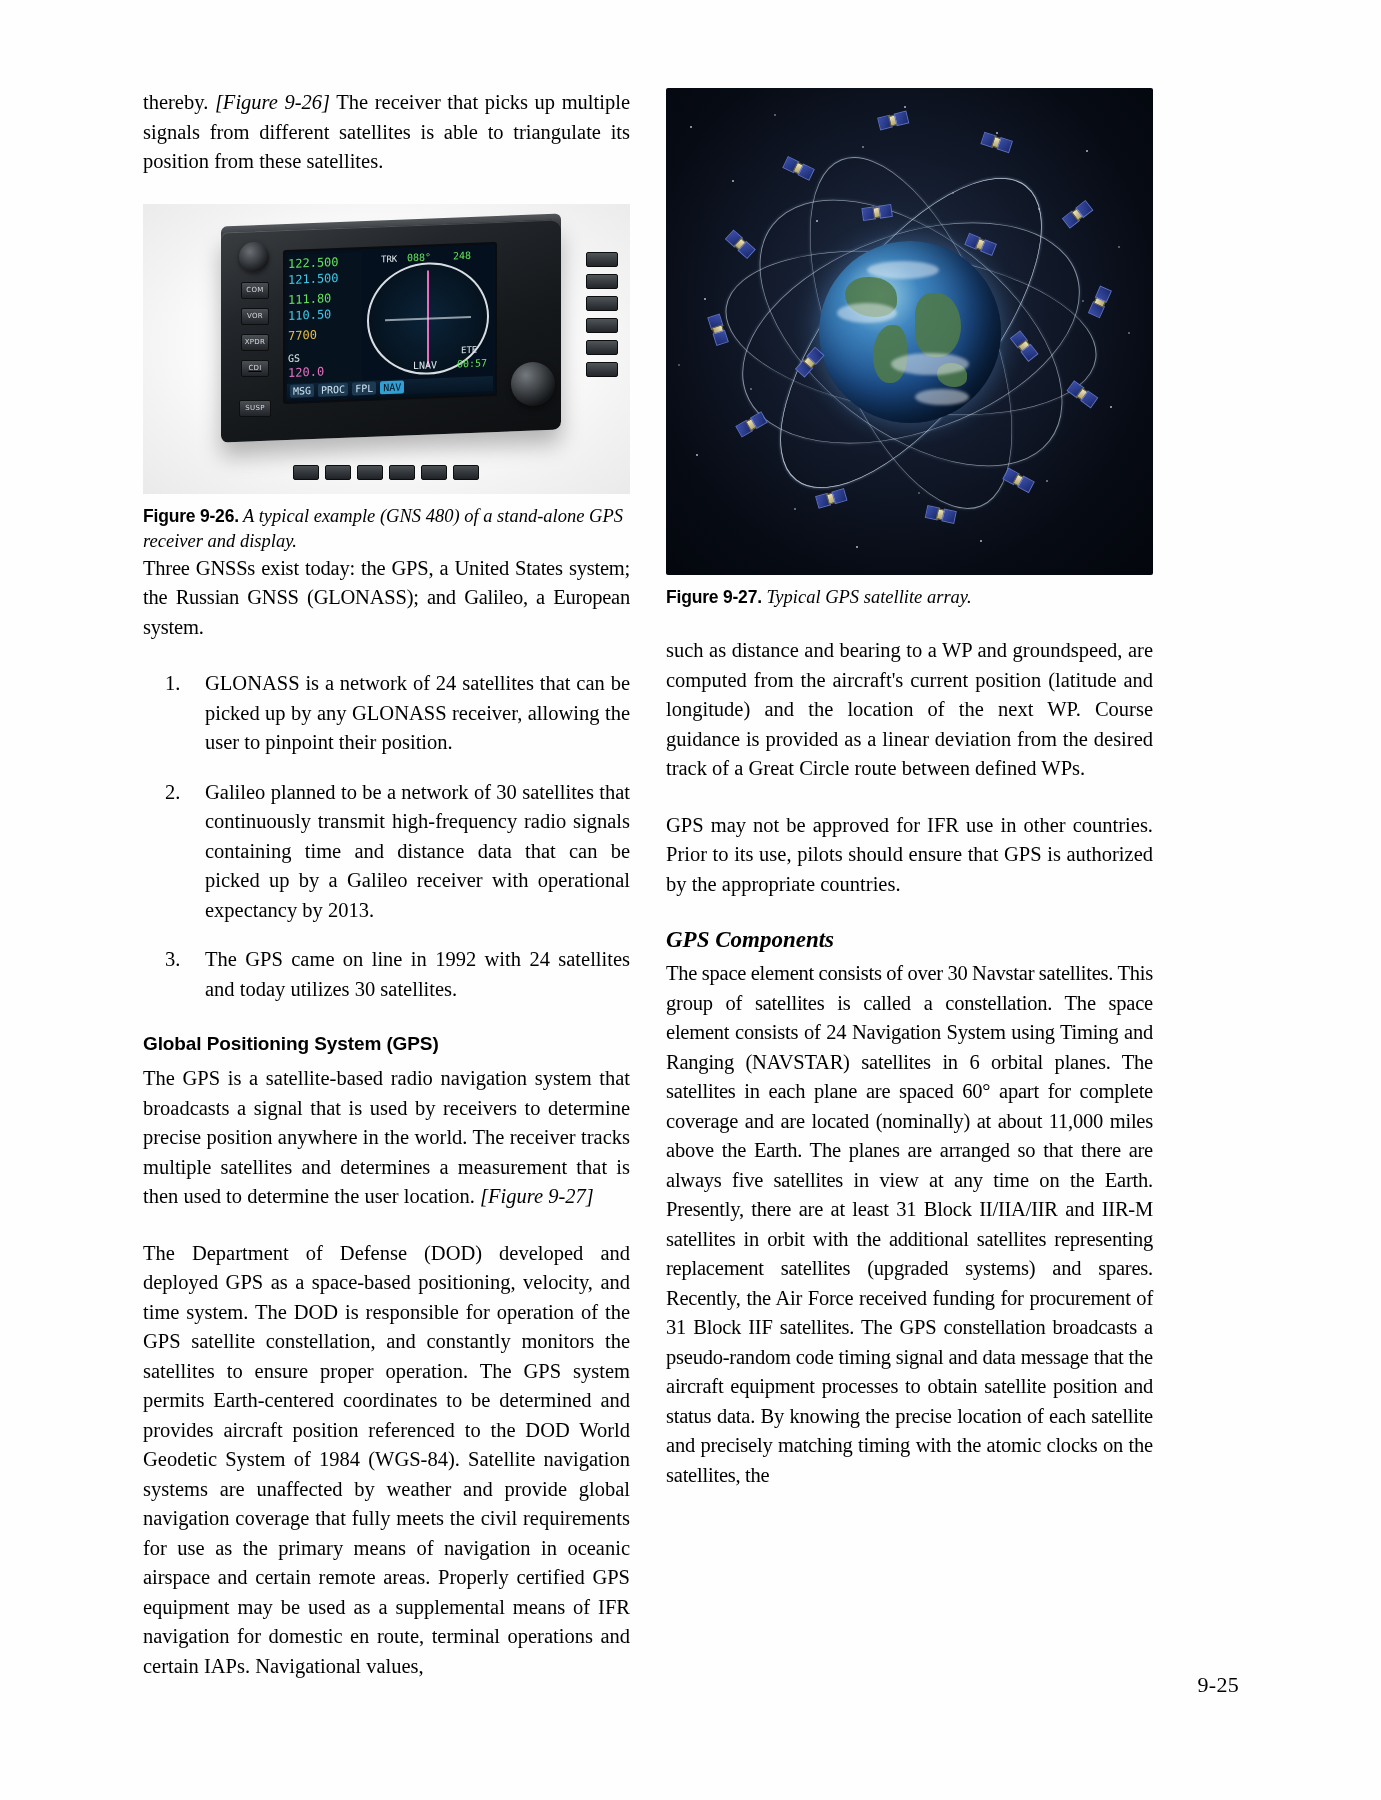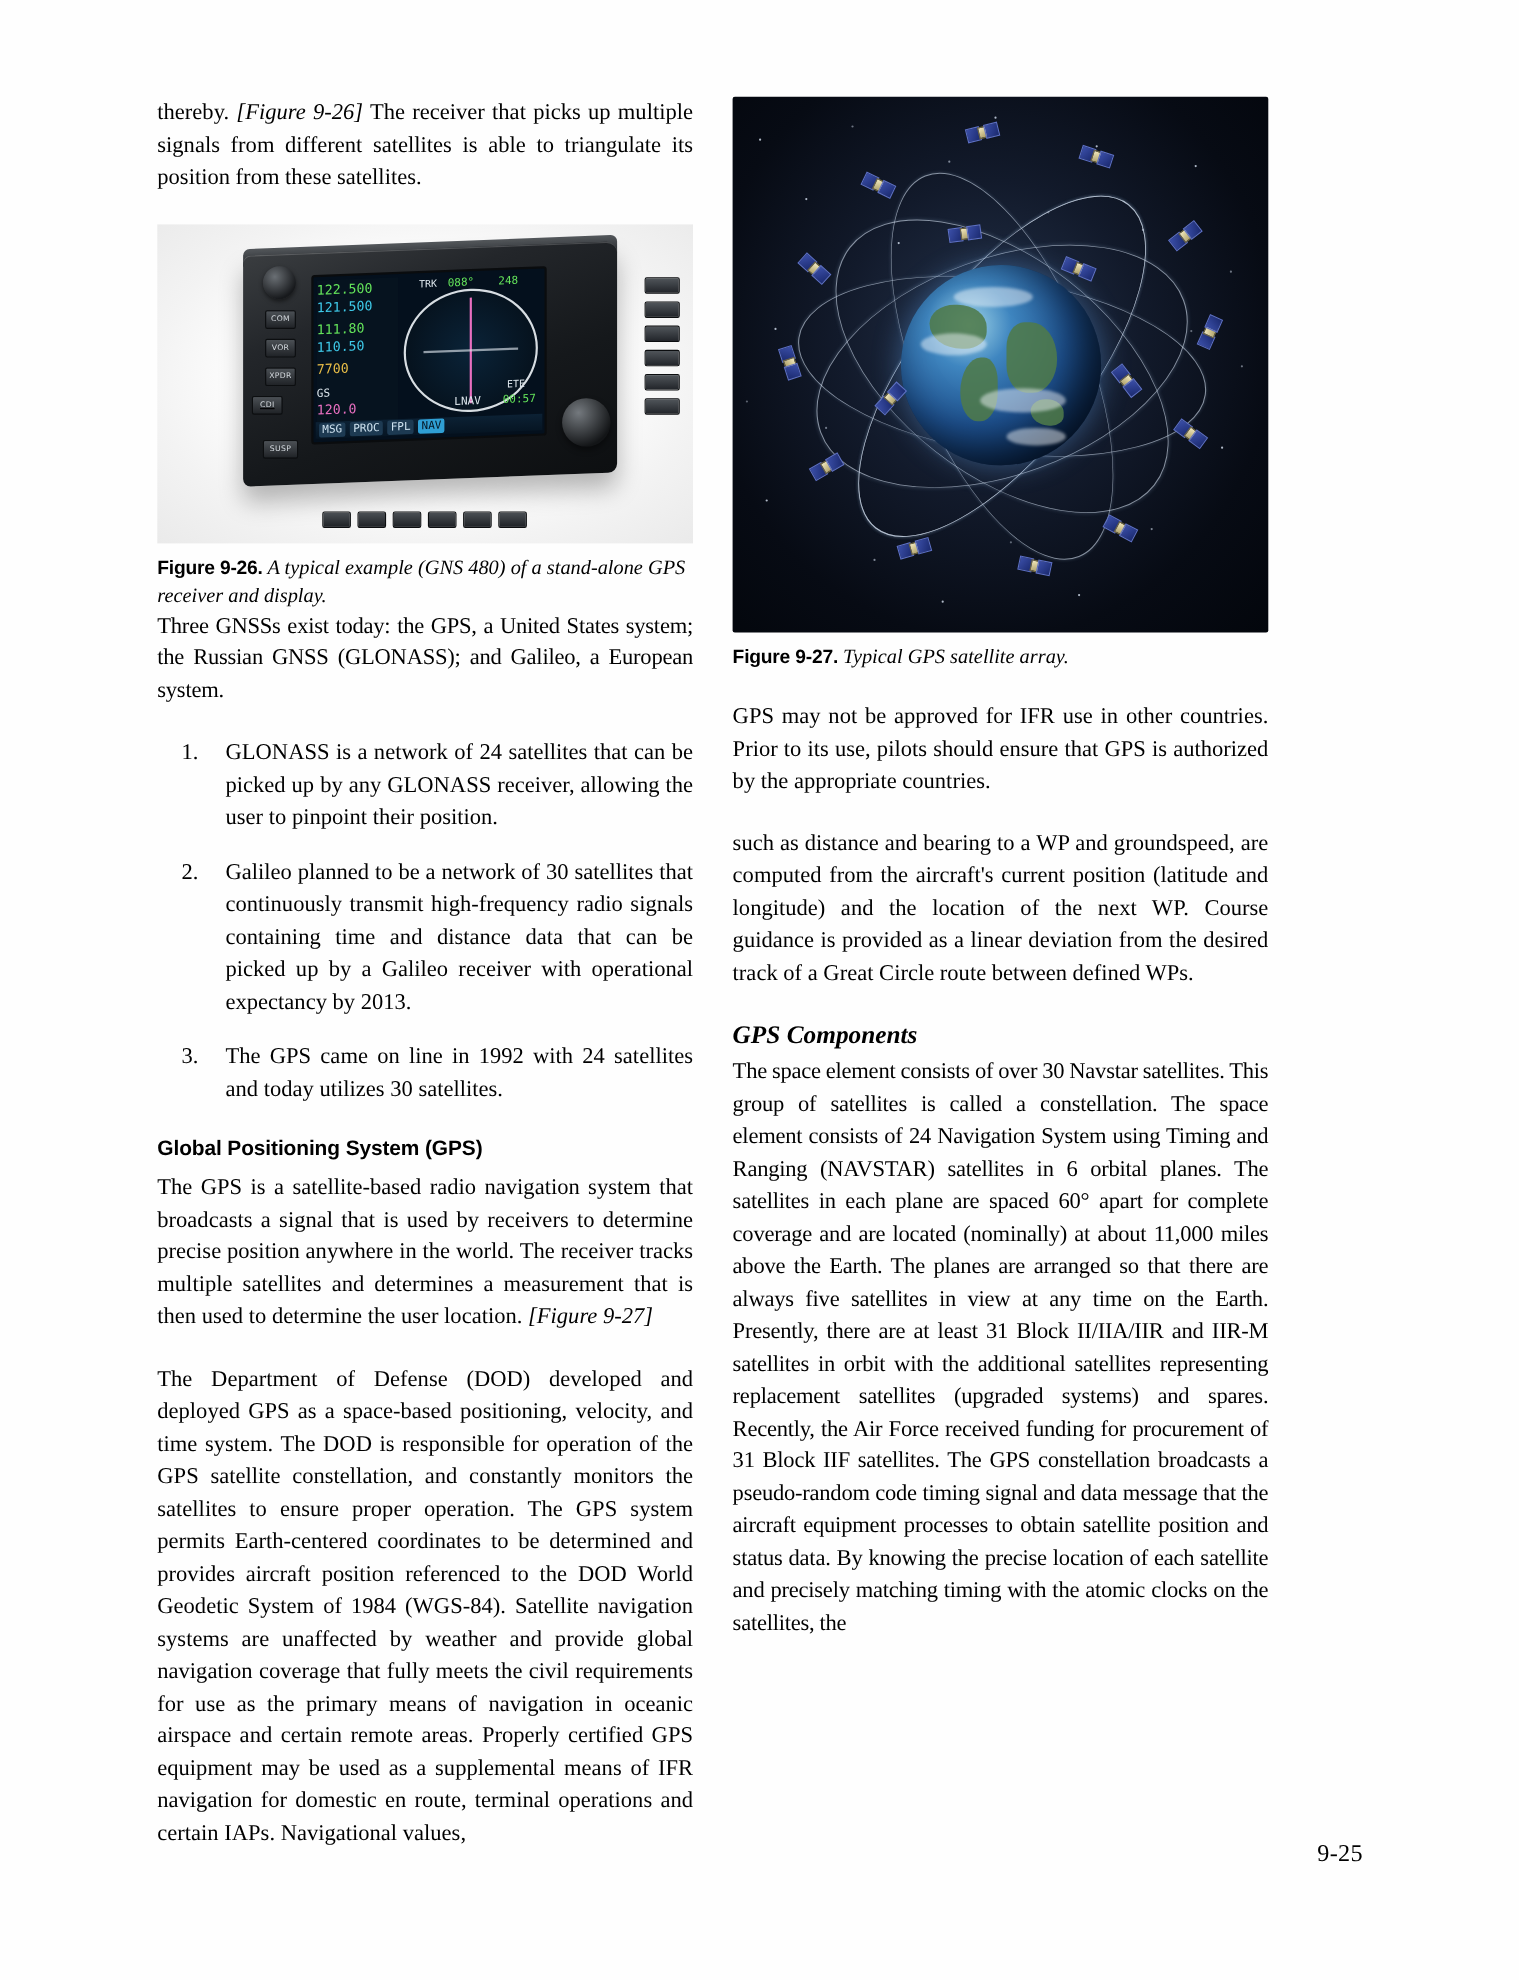--- a/index.html
+++ b/index.html
@@ -273,21 +273,21 @@
 
       <div class="gns-sbtn" style="left:98px; top:78px;">
           <span>COM</span>
         </div>
       <div class="gns-sbtn" style="left:98px; top:104px;">
           <span>VOR</span>
         </div>
       <div class="gns-sbtn" style="left:98px; top:130px;">
           <span>XPDR</span>
         </div>
-      <div class="gns-sbtn" style="left:86px; top:156px;text-decoration:underline;">
+      <div class="gns-sbtn" style="left:98px; top:156px;text-decoration:underline;">
           <span>CDI</span>
         </div>
       <div class="gns-sbtn" style="left:96px; top:196px; width:30px;">
           <span>SUSP</span>
         </div>
 
       <div class="gns-rbtn" style="top:48px;"></div>
       <div class="gns-rbtn" style="top:70px;"></div>
       <div class="gns-rbtn" style="top:92px;"></div>
       <div class="gns-rbtn" style="top:114px;"></div>
@@ -479,23 +479,23 @@
         </div>
       <div class="sat" style="left:344px; top:252px; transform:rotate(52deg);">
           <div class="panel l"></div>
           <div class="bus"></div>
           <div class="panel r"></div>
         </div>
     </div>
 
     <p class="fig-caption" style="margin-bottom:26px;"><span class="lbl">Figure 9-27.</span><span> Typical GPS satellite array.</span></p>
 
+    <p class="para">such as distance and bearing to a WP and groundspeed, are computed from the aircraft's current position (latitude and longitude) and the location of the next WP. Course guidance is provided as a linear deviation from the desired track of a Great Circle route between defined WPs.</p>
+
     <p class="para">GPS may not be approved for IFR use in other countries. Prior to its use, pilots should ensure that GPS is authorized by the appropriate countries.</p>
-
-    <p class="para">such as distance and bearing to a WP and groundspeed, are computed from the aircraft's current position (latitude and longitude) and the location of the next WP. Course guidance is provided as a linear deviation from the desired track of a Great Circle route between defined WPs.</p>
 
     <h3 class="serif-head">GPS Components</h3>
 
 
     <p class="para-tight">The space element consists of over 30 Navstar satellites. This group of satellites is called a constellation. The space element consists of 24 Navigation System using Timing and Ranging (NAVSTAR) satellites in 6 orbital planes. The satellites in each plane are spaced 60° apart for complete coverage and are located (nominally) at about 11,000 miles above the Earth. The planes are arranged so that there are always five satellites in view at any time on the Earth. Presently, there are at least 31 Block II/IIA/IIR and IIR-M satellites in orbit with the additional satellites representing replacement satellites (upgraded systems) and spares. Recently, the Air Force received funding for procurement of 31 Block IIF satellites. The GPS constellation broadcasts a pseudo-random code timing signal and data message that the aircraft equipment processes to obtain satellite position and status data. By knowing the precise location of each satellite and precisely matching timing with the atomic clocks on the satellites, the</p>
   </div>
 
   <div class="pagenum">9-25</div>
 
 </div>

